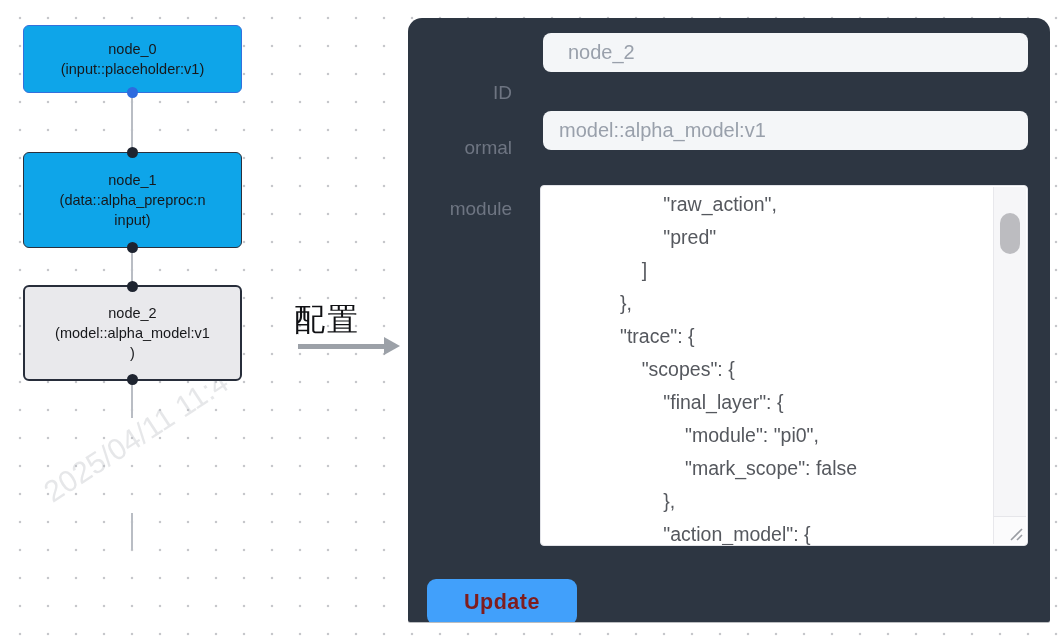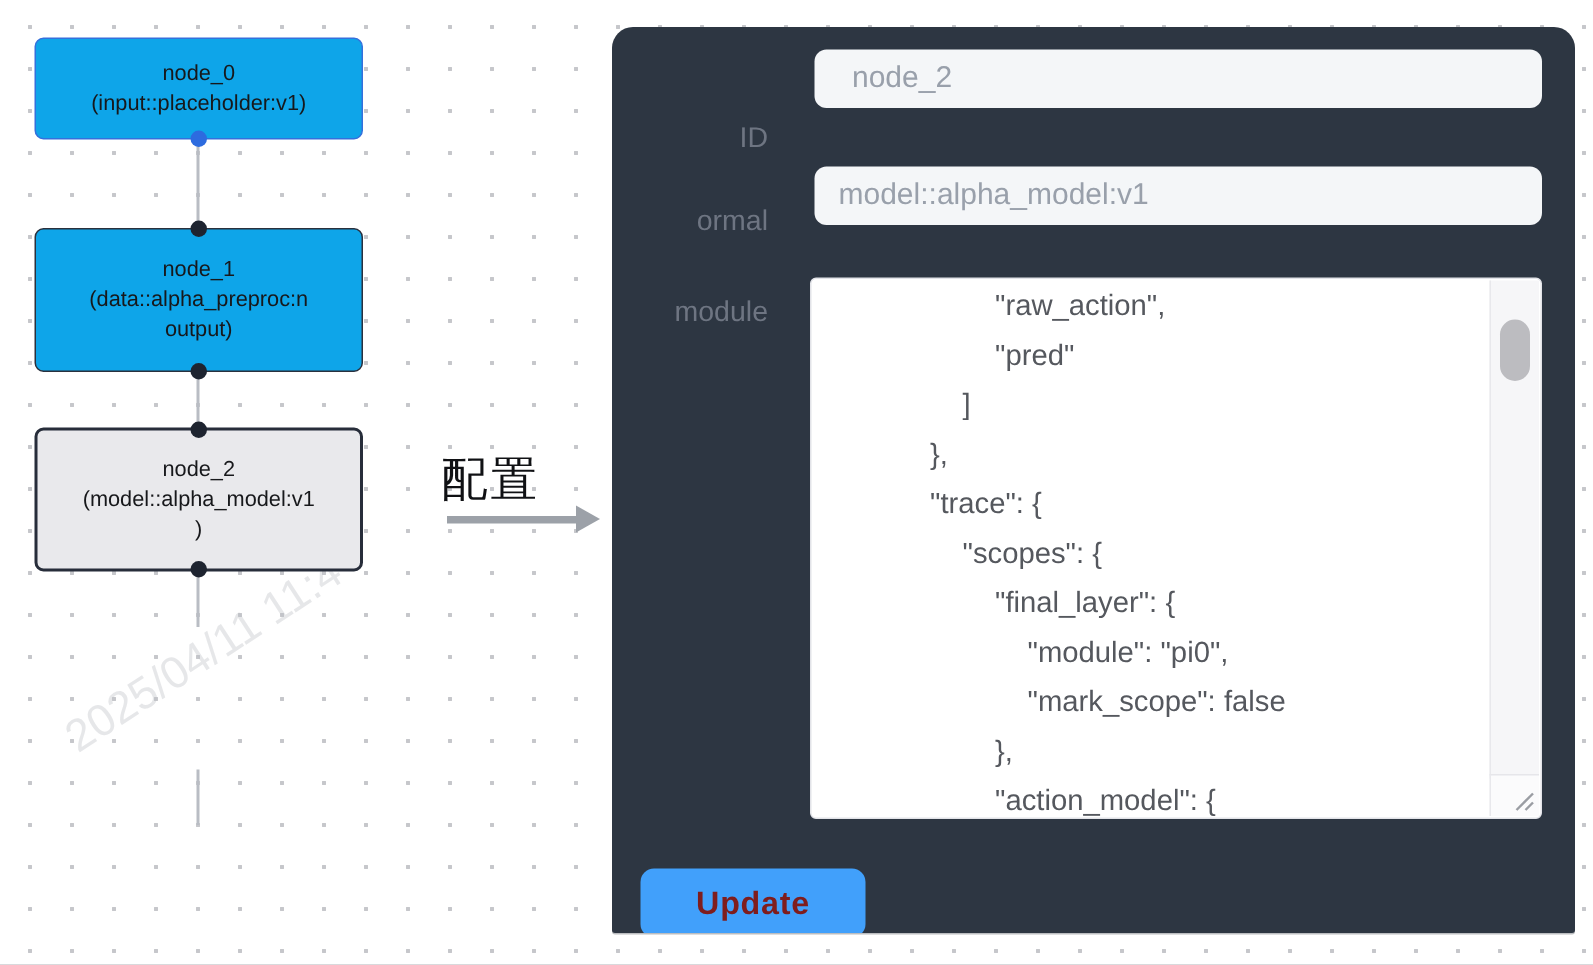--- a/index.html
+++ b/index.html
@@ -76,21 +76,21 @@
 
   <div class="node blue" style="top:25px;height:68px;">
     <div class="ntext">node_0
 (input::placeholder:v1)</div>
     <div class="port bottom blue"></div>
   </div>
 
   <div class="node" style="top:152px;height:96px;">
     <div class="ntext">node_1
 (data::alpha_preproc:n
-output)</div>
+input)</div>
     <div class="port top"></div>
     <div class="port bottom"></div>
   </div>
 
   <div class="node selected" style="top:285px;height:96px;">
     <div class="ntext">node_2
 (model::alpha_model:v1
 )</div>
     <div class="port top"></div>
     <div class="port bottom"></div>

